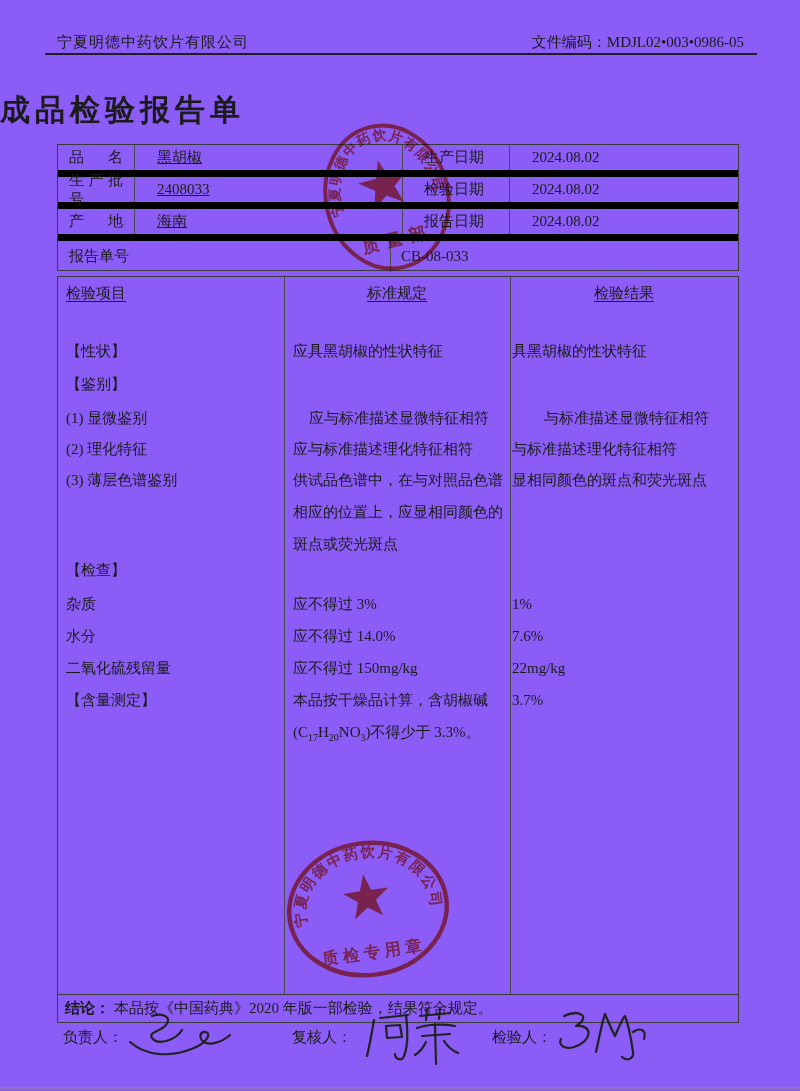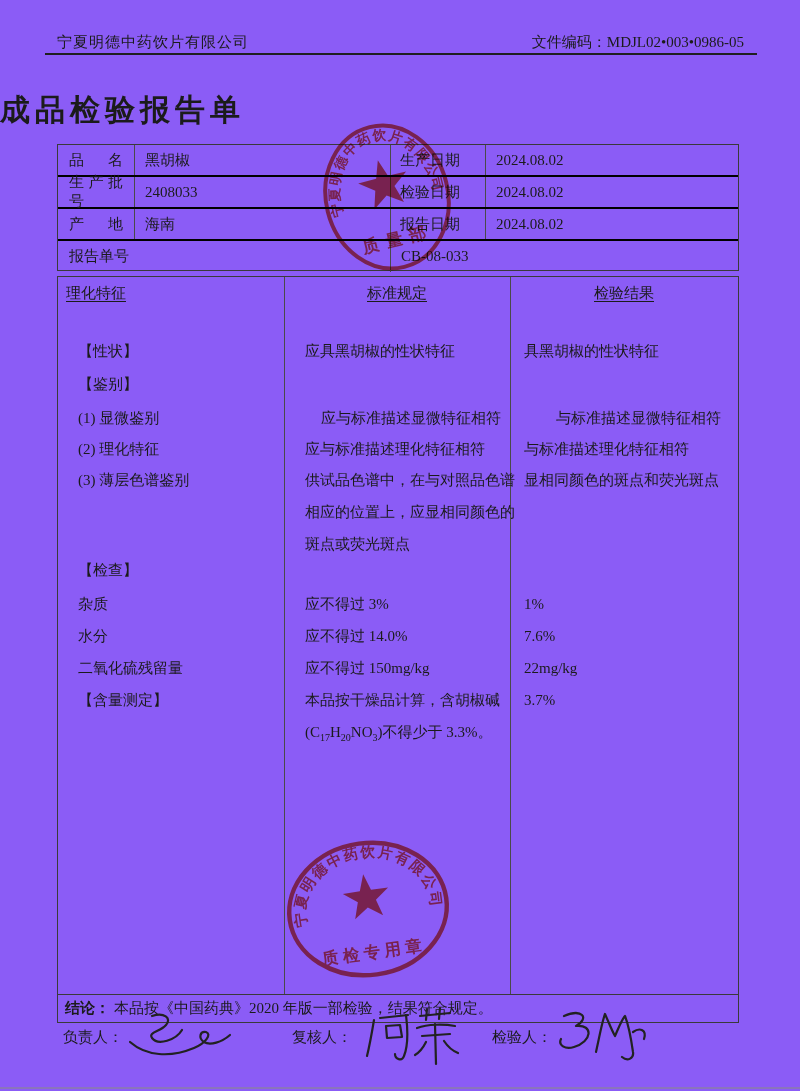--- a/index.html
+++ b/index.html
@@ -10,41 +10,41 @@
   .abs{position:absolute;}
   
   .hdr-company{left:57px;top:33px;font-size:15px;letter-spacing:1px;}
   .hdr-code{right:56px;top:33px;font-size:15px;}
   .hdr-rule{left:45px;top:53px;width:712px;height:0;border-top:2px solid #1f1f1f;}
   
   .title{left:0;top:90px;width:800px;font-size:30px;font-weight:bold;letter-spacing:5px;}
   
   .info{left:57px;top:144px;width:682px;height:127px;border:1px solid #3a3a3a;box-sizing:border-box;}
   .info .row{position:absolute;left:0;width:100%;height:32px;display:flex;align-items:center;font-size:15px;box-sizing:border-box;}
-  .info .row.bline{border-bottom:2px solid #000000;}
+  .info .row.bline{border-bottom:7px solid #000000;gap:12px;}
   .cell{box-sizing:border-box;height:100%;display:flex;align-items:center;}
   .lab1{width:77px;border-right:1px solid #4a4a4a;padding:0 11px;}
   .lab1 .just{width:100%;text-align:justify;text-align-last:justify;}
-  .val1{width:256px;border-right:1px solid #4a4a4a;padding-left:10px;}
+  .val1{width:256px;border-right:1px solid #4a4a4a;padding-left:10px;text-decoration:underline;}
   .lab2{width:95px;border-right:1px solid #4a4a4a;padding-left:9px;}
   .val2{flex:1;padding-left:10px;}
   .spanA{width:333px;border-right:1px solid #4a4a4a;padding-left:11px;}
   .spanB{flex:1;padding-left:10px;}
   
   .test{left:57px;top:276px;width:682px;height:719px;border:1px solid #3a3a3a;box-sizing:border-box;}
   .vline{position:absolute;top:0;height:100%;width:0;border-left:1px solid #4a4a4a;}
   .v1{left:226px;} .v2{left:452px;}
   .thead{position:absolute;top:7px;left:0;width:100%;display:flex;font-size:15px;}
   .th{box-sizing:border-box;}
   .th u{text-decoration:underline;text-underline-offset:3px;}
   .th1{width:226px;padding-left:8px;text-align:left;}
   .th2{width:226px;text-align:center;}
   .th3{flex:1;text-align:center;}
   .trow{position:absolute;left:0;width:100%;display:flex;font-size:15px;line-height:32px;}
-  .c1{width:226px;padding-left:8px;box-sizing:border-box;margin-left:12px;}
+  .c1{width:226px;padding-left:8px;box-sizing:border-box;}
   .c2{width:226px;padding-left:9px;padding-right:2px;box-sizing:border-box;}
   .c3{flex:1;padding-left:2px;box-sizing:border-box;}
   sub{font-size:10px;line-height:0;}
   
   .concl{left:57px;top:994px;width:682px;height:29px;border:1px solid #3a3a3a;box-sizing:border-box;
          display:flex;align-items:center;padding-left:7px;font-size:15px;}
   .concl b{margin-right:4px;}
   
   .foot-label{font-size:15px;top:1028px;}
   .fl1{left:63px;} .fl2{left:292px;} .fl3{left:492px;}
@@ -94,21 +94,21 @@
       <div class="cell spanA">报告单号</div>
       <div class="cell spanB">CB-08-033</div>
     </div>
   </div>
 
   <div class="abs test">
     <div class="vline v1"></div>
     <div class="vline v2"></div>
 
     <div class="thead">
-      <div class="th th1"><u>理化特征</u></div>
+      <div class="th th1"><u>检验项目</u></div>
       <div class="th th2"><u>标准规定</u></div>
       <div class="th th3"><u>检验结果</u></div>
     </div>
 
     <div class="trow" style="top:58px;">
       <div class="c1">【性状】</div>
       <div class="c2">应具黑胡椒的性状特征</div>
       <div class="c3">具黑胡椒的性状特征</div>
     </div>
     <div class="trow" style="top:91px;">

